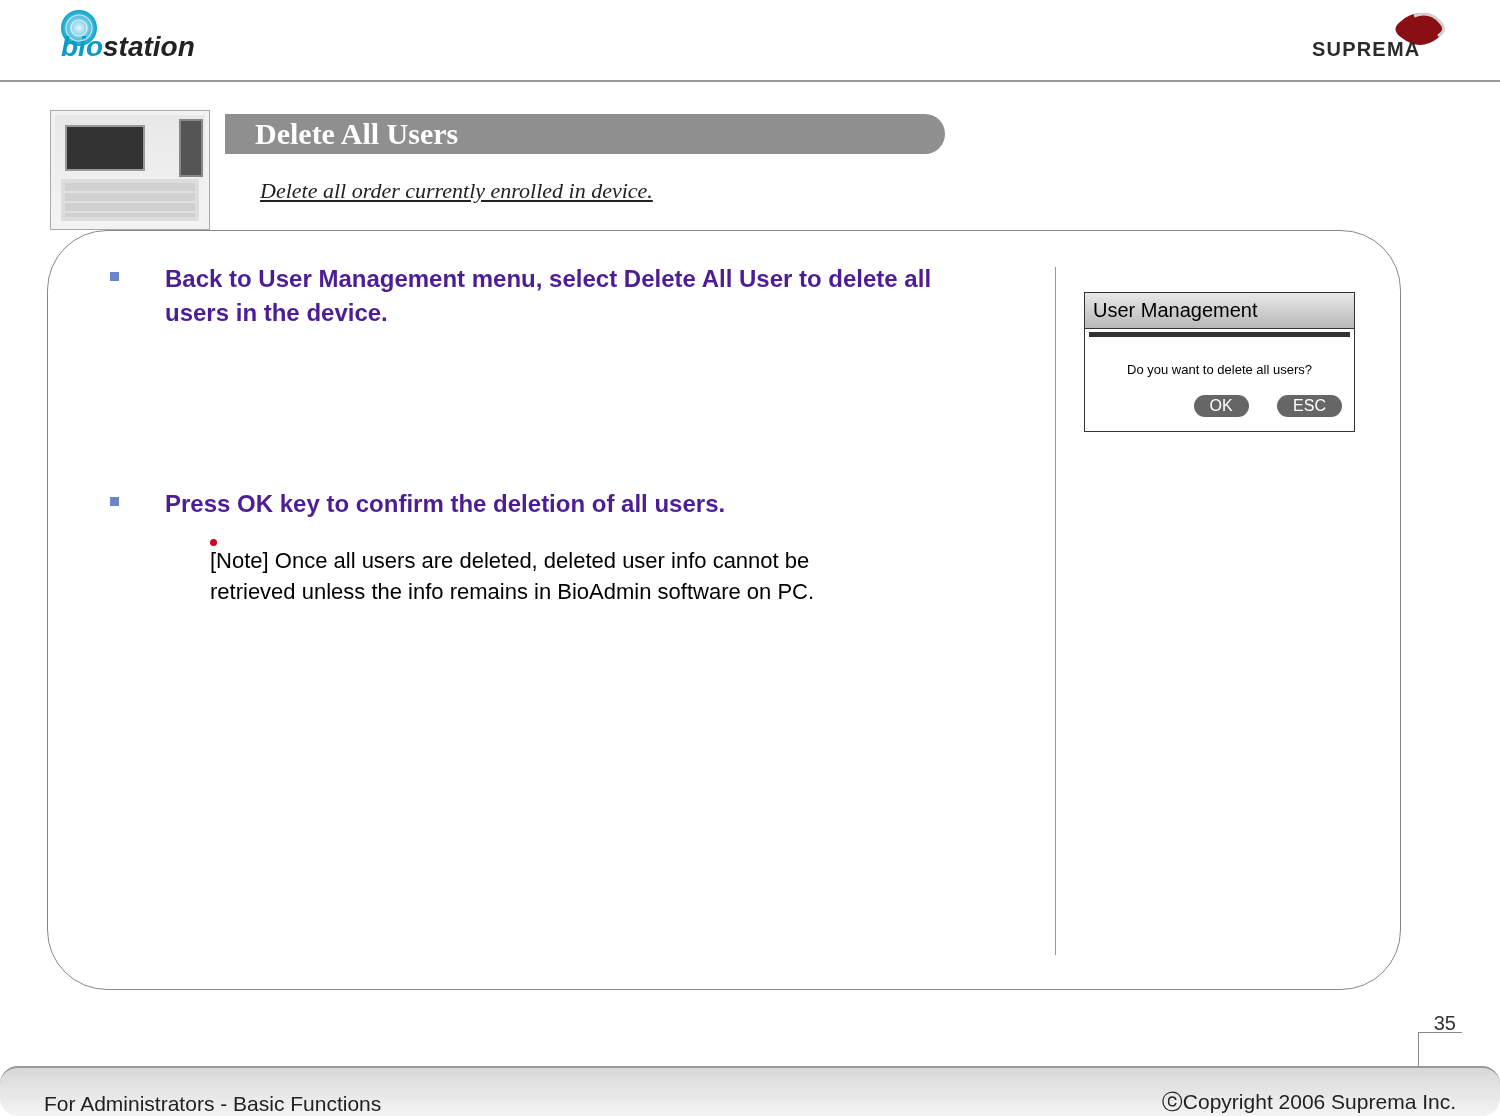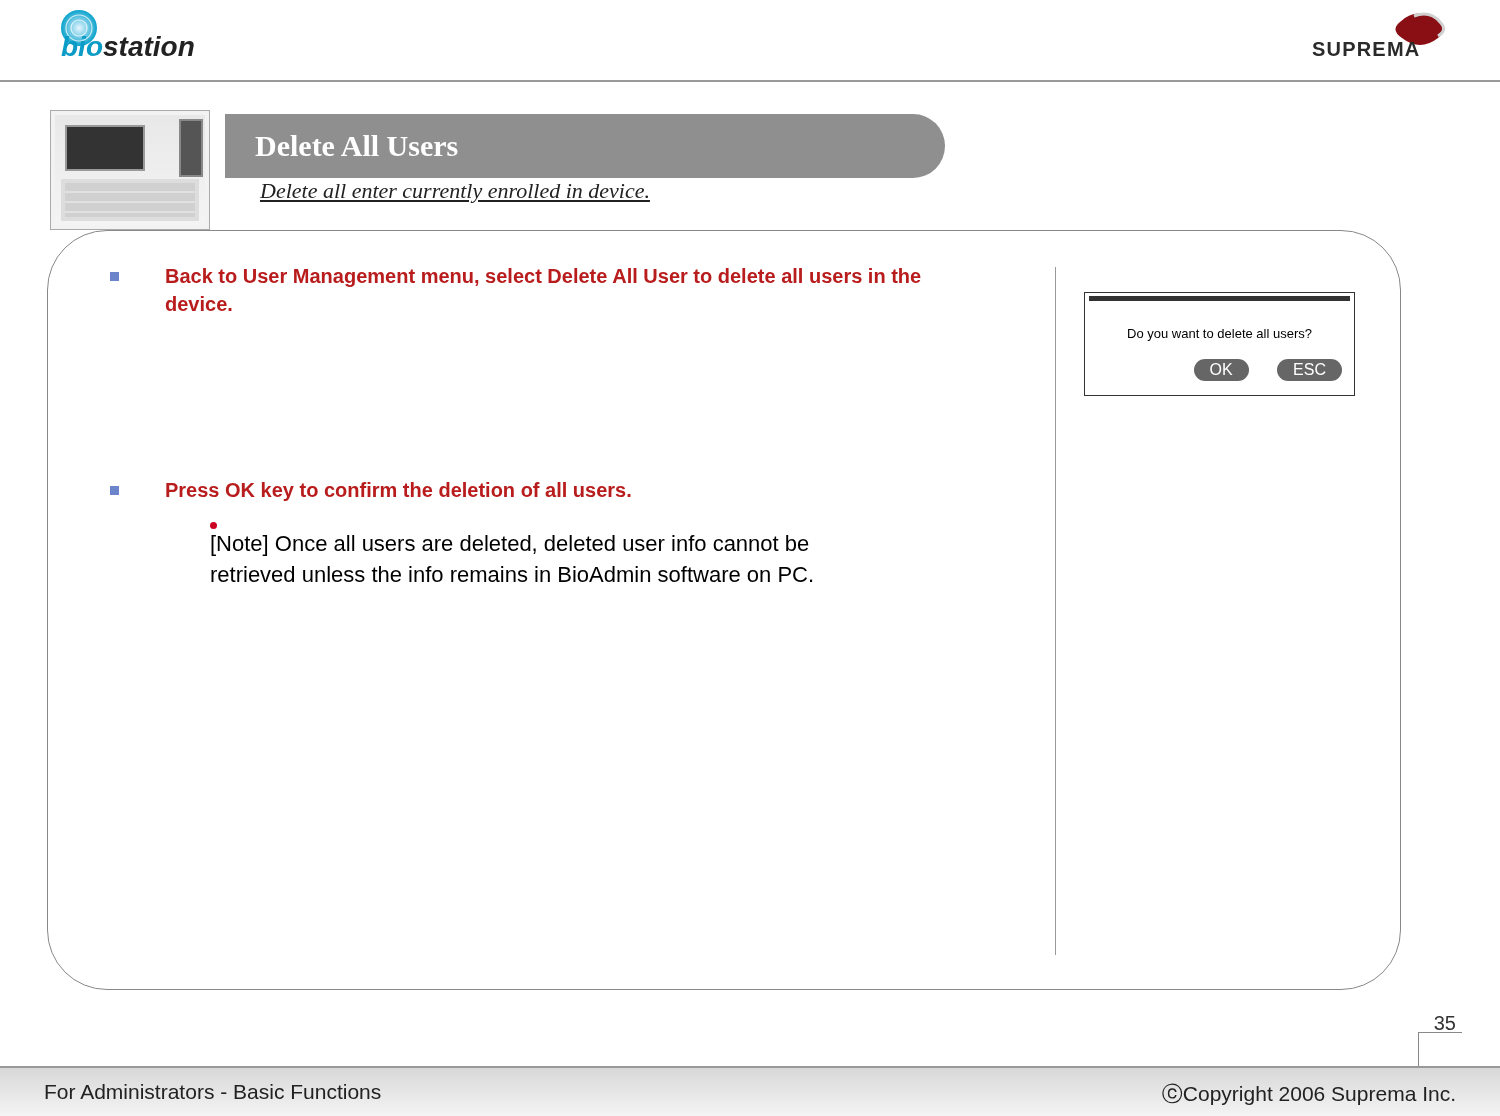--- a/index.html
+++ b/index.html
@@ -11,49 +11,49 @@
   .suprema-logo { position: absolute; right: 40px; top: 0; width: 150px; height: 56px; text-align: center; }
   .hr-line { border: none; border-top: 2px solid #999; margin-top: 2px; }
   .content-area { position: relative; width: 100%; }
   .device-thumb { position: absolute; left: 50px; top: 28px; width: 160px; height: 120px; border: 1px solid #aaa; background: #f2f2f2; }
   .device-thumb .inner { position: absolute; inset: 4px; background: linear-gradient(#e8e8e8,#f4f4f4); }
   .device-thumb .screen { position: absolute; left: 14px; top: 14px; width: 80px; height: 46px; background:#333; border:2px solid #999; }
   .device-thumb .side { position: absolute; right:6px; top:8px; width:24px; height:58px; background:#555; border:2px solid #888; }
   .device-thumb .keys { position: absolute; left:10px; bottom:8px; right:10px; height:42px; background:#ddd; }
   .device-thumb .keys::before { content:""; position:absolute; inset:4px; background: repeating-linear-gradient(#c8c8c8 0 8px,#e4e4e4 8px 10px); opacity:.6; }
 
-  .title-pill { position: absolute; left: 225px; top: 32px; width: 720px; height: 64px; background: #8f8f8f; border-top-right-radius: 46px; border-bottom-right-radius: 46px; display:flex; align-items:center; padding-left: 30px; }
+  .title-pill { position: absolute; left: 225px; top: 32px; width: 720px; height: 40px; background: #8f8f8f; border-top-right-radius: 46px; border-bottom-right-radius: 46px; display:flex; align-items:center; padding-left: 30px; }
   .title-pill span { color:#fff; font-family: Georgia, 'Times New Roman', serif; font-size: 30px; font-weight: bold; }
   .subtitle { position:absolute; left:260px; top:96px; font-style: italic; font-family: Georgia, 'Times New Roman', serif; font-size:22px; text-decoration: underline; color:#222; }
 
   .rounded-box { position:absolute; left:47px; top:148px; width:1354px; height:760px; border:1.5px solid #888; border-radius:60px; }
 
   .body-content { position:absolute; left:110px; top:180px; width:860px; }
   .li1 { display:flex; margin-bottom:8px; }
   .sq { width:9px; height:9px; background:#6c84c9; margin-top:10px; margin-right:46px; flex-shrink:0; }
-  .li1-text { font-size:20px; font-weight:bold; color:#b91c1c; line-height:1.4; }
+  .li1-text { font-size:24px; font-weight:bold; color:#4c1d95; line-height:1.4; }
   .spacer { height:150px; }
   .sub-ul { margin-left:100px; margin-top:6px; }
   .sub-li { display:flex; margin-bottom:4px;flex-direction:column; }
   .dot { width:7px; height:7px; background:#c02; border-radius:50%; margin-top:10px; margin-right:14px; flex-shrink:0; }
   .sub-text { font-size:22px; color:#000; line-height:1.4; max-width:690px; }
 
   .vline { position:absolute; left:1055px; top:185px; width:1px; height:688px; background:#999; }
 
   .device-screen { position:absolute; left:1084px; top:210px; width:271px; border:1.5px solid #333; background:#fff; }
   .ds-title { background: linear-gradient(#e8e8e8,#b8b8b8); border-bottom:1.5px solid #333; padding:6px 8px; font-size:20px; }
   .ds-sep { height:5px; background:#333; margin:3px 4px 0; }
   .ds-body { padding:24px 8px 16px; text-align:center; font-size:13px; line-height:1.35; }
   .ds-btns { text-align:right; padding-bottom:14px; }
   .ds-btn { display:inline-block; background:#666; color:#fff; font-size:16px; padding:2px 16px; border-radius:12px; margin:0 12px; }
 
   .page-num-box { position:absolute; right:38px; top:950px; width:44px; border-left:1.5px solid #888; border-top:1.5px solid #888; height:56px; }
   .page-num { position:absolute; right:44px; top:930px; font-size:20px; color:#333; }
 
-  .footer { position:absolute; left:0; bottom:0; width:100%; height:50px; border-top:2px solid #999; display:flex; justify-content:space-between; align-items:flex-start; padding:12px 44px 0 44px; background: linear-gradient(#d8d8d8,#f4f4f4); }
+  .footer { position:absolute; left:0; bottom:0; width:100%; height:50px; border-top:2px solid #999; display:flex; justify-content:space-between; align-items:flex-end; padding:12px 44px 0 44px; background: linear-gradient(#d8d8d8,#f4f4f4); border-radius: 18px; }
   .footer .left, .footer .right { font-size:21px; color:#222; }
 </style>
 </head>
 <body>
 
 <div class="page">
   <div class="topbar">
     <div class="biostation-logo">
       <svg viewBox="0 0 170 60">
         <defs>
@@ -84,21 +84,21 @@
     <div class="device-thumb">
       <div class="inner"></div>
       <div class="screen"></div>
       <div class="side"></div>
       <div class="keys"></div>
     </div>
 
     <div class="title-pill">
       <span>Delete All Users</span>
     </div>
-    <div class="subtitle">Delete all enter currently enrolled in device.</div>
+    <div class="subtitle">Delete all order currently enrolled in device.</div>
 
     <div class="rounded-box"></div>
 
     <div class="body-content">
       <div class="li1">
         <div class="sq"></div>
         <div class="li1-text">Back to User Management menu, select Delete All User to delete all users in the device.</div>
       </div>
       <div class="spacer"></div>
       <div class="li1">
@@ -109,20 +109,21 @@
         <div class="sub-li">
           <div class="dot"></div>
           <div class="sub-text">[Note] Once all users are deleted, deleted user info cannot be retrieved unless the info remains in BioAdmin software on PC.</div>
         </div>
       </div>
     </div>
 
     <div class="vline"></div>
 
     <div class="device-screen">
+      <div class="ds-title">User Management</div>
       <div class="ds-sep"></div>
       <div class="ds-body">Do you want to delete all users?</div>
       <div class="ds-btns">
         <span class="ds-btn">OK</span>
         <span class="ds-btn">ESC</span>
       </div>
     </div>
 
     <div class="page-num-box"></div>
     <div class="page-num">35</div>

